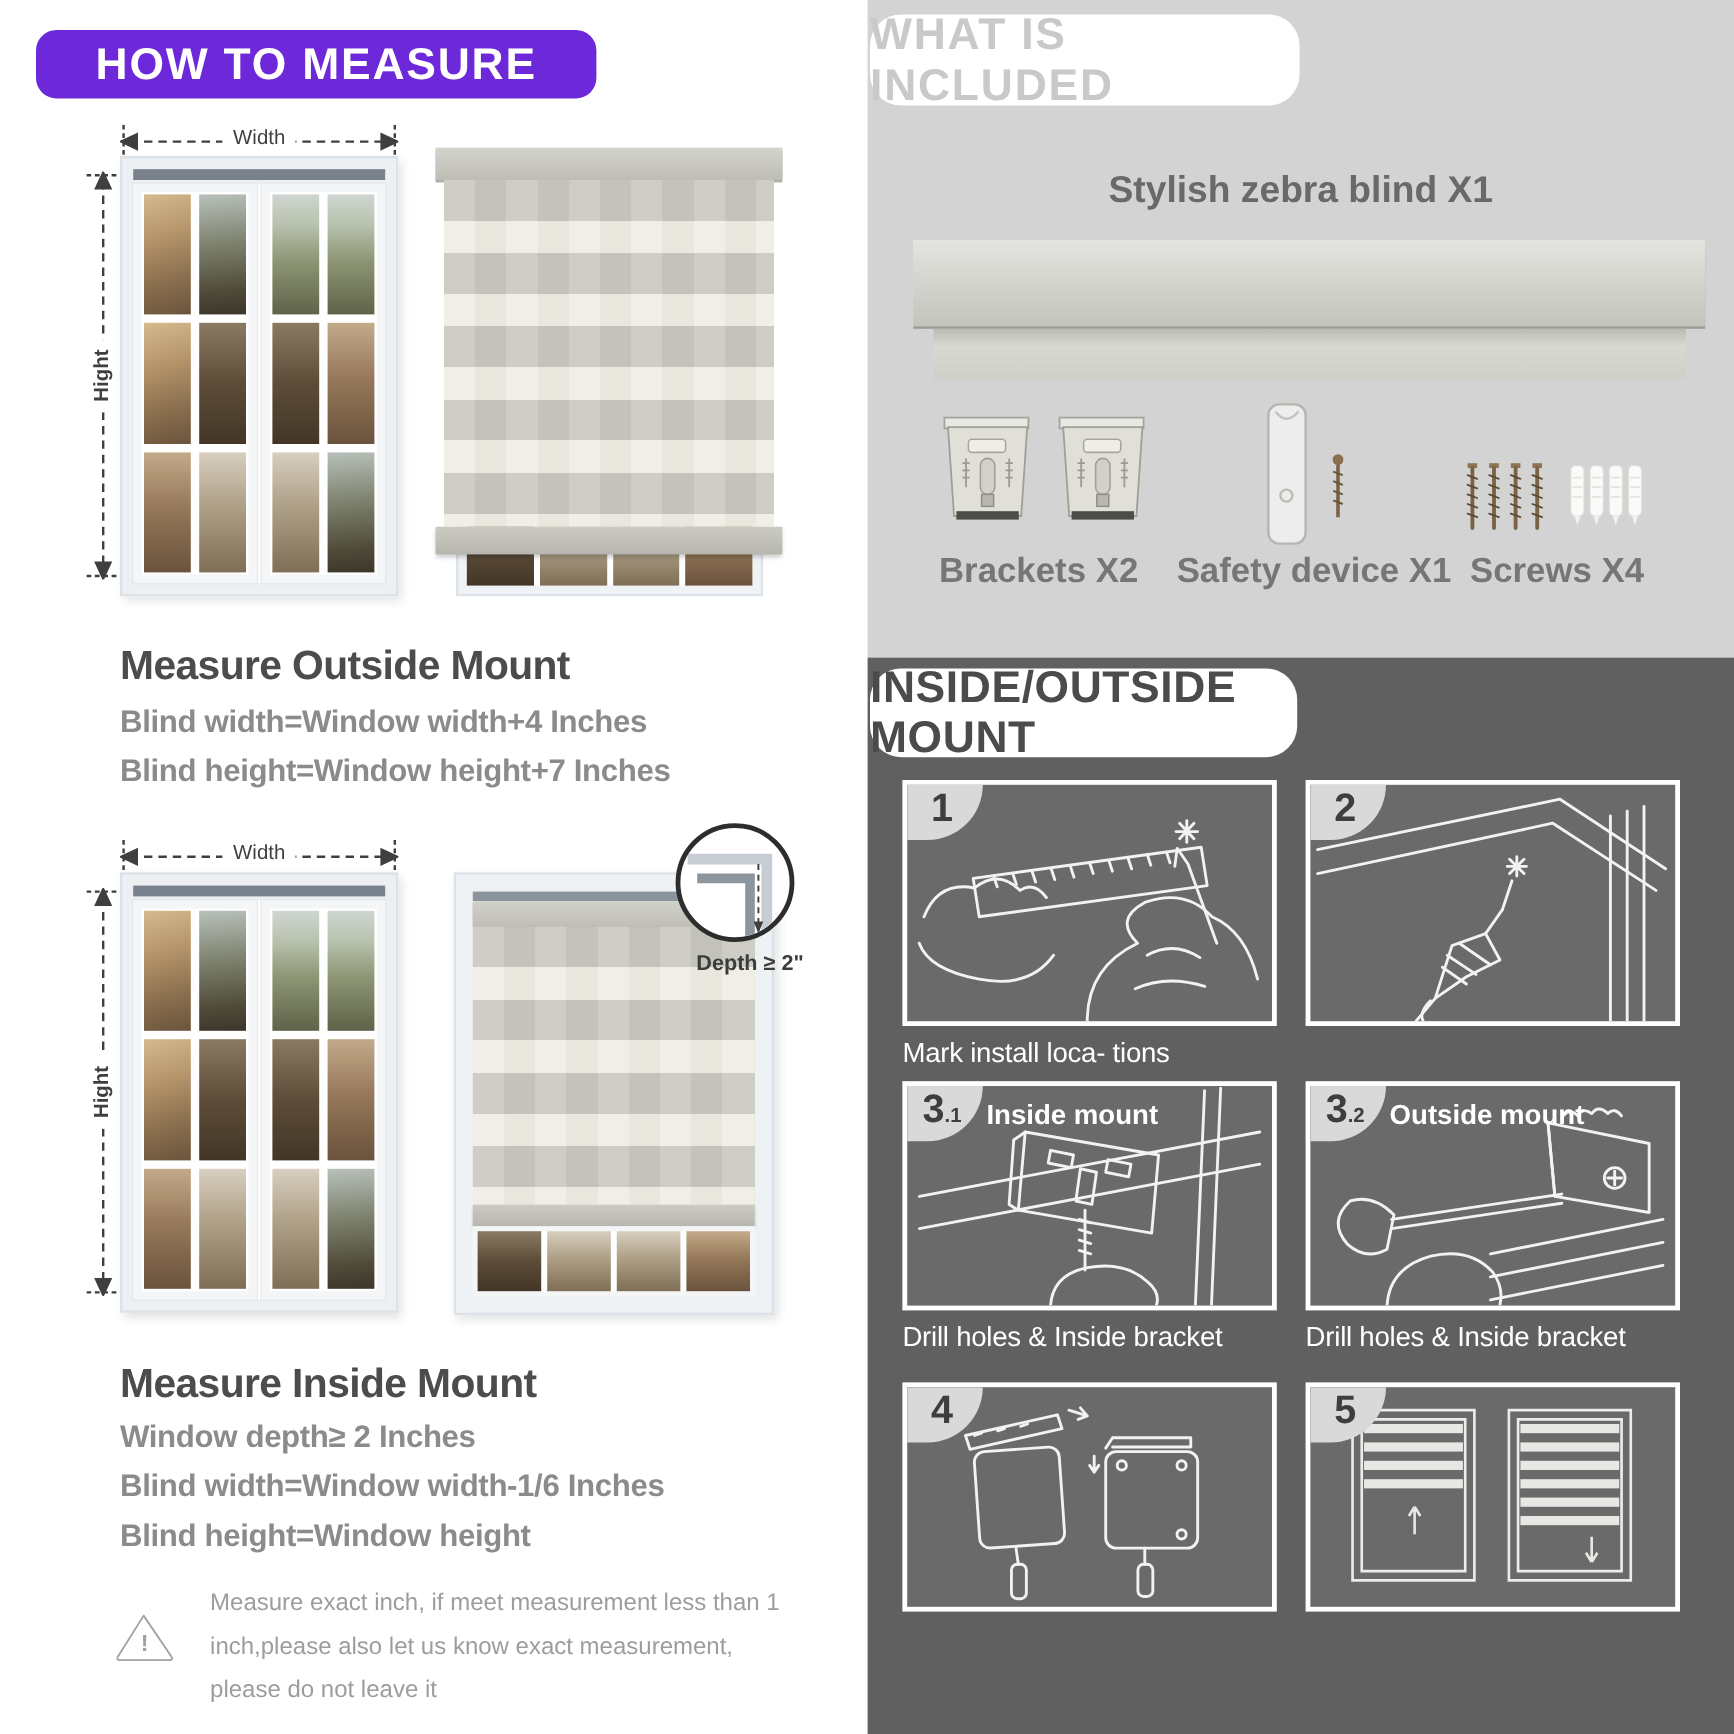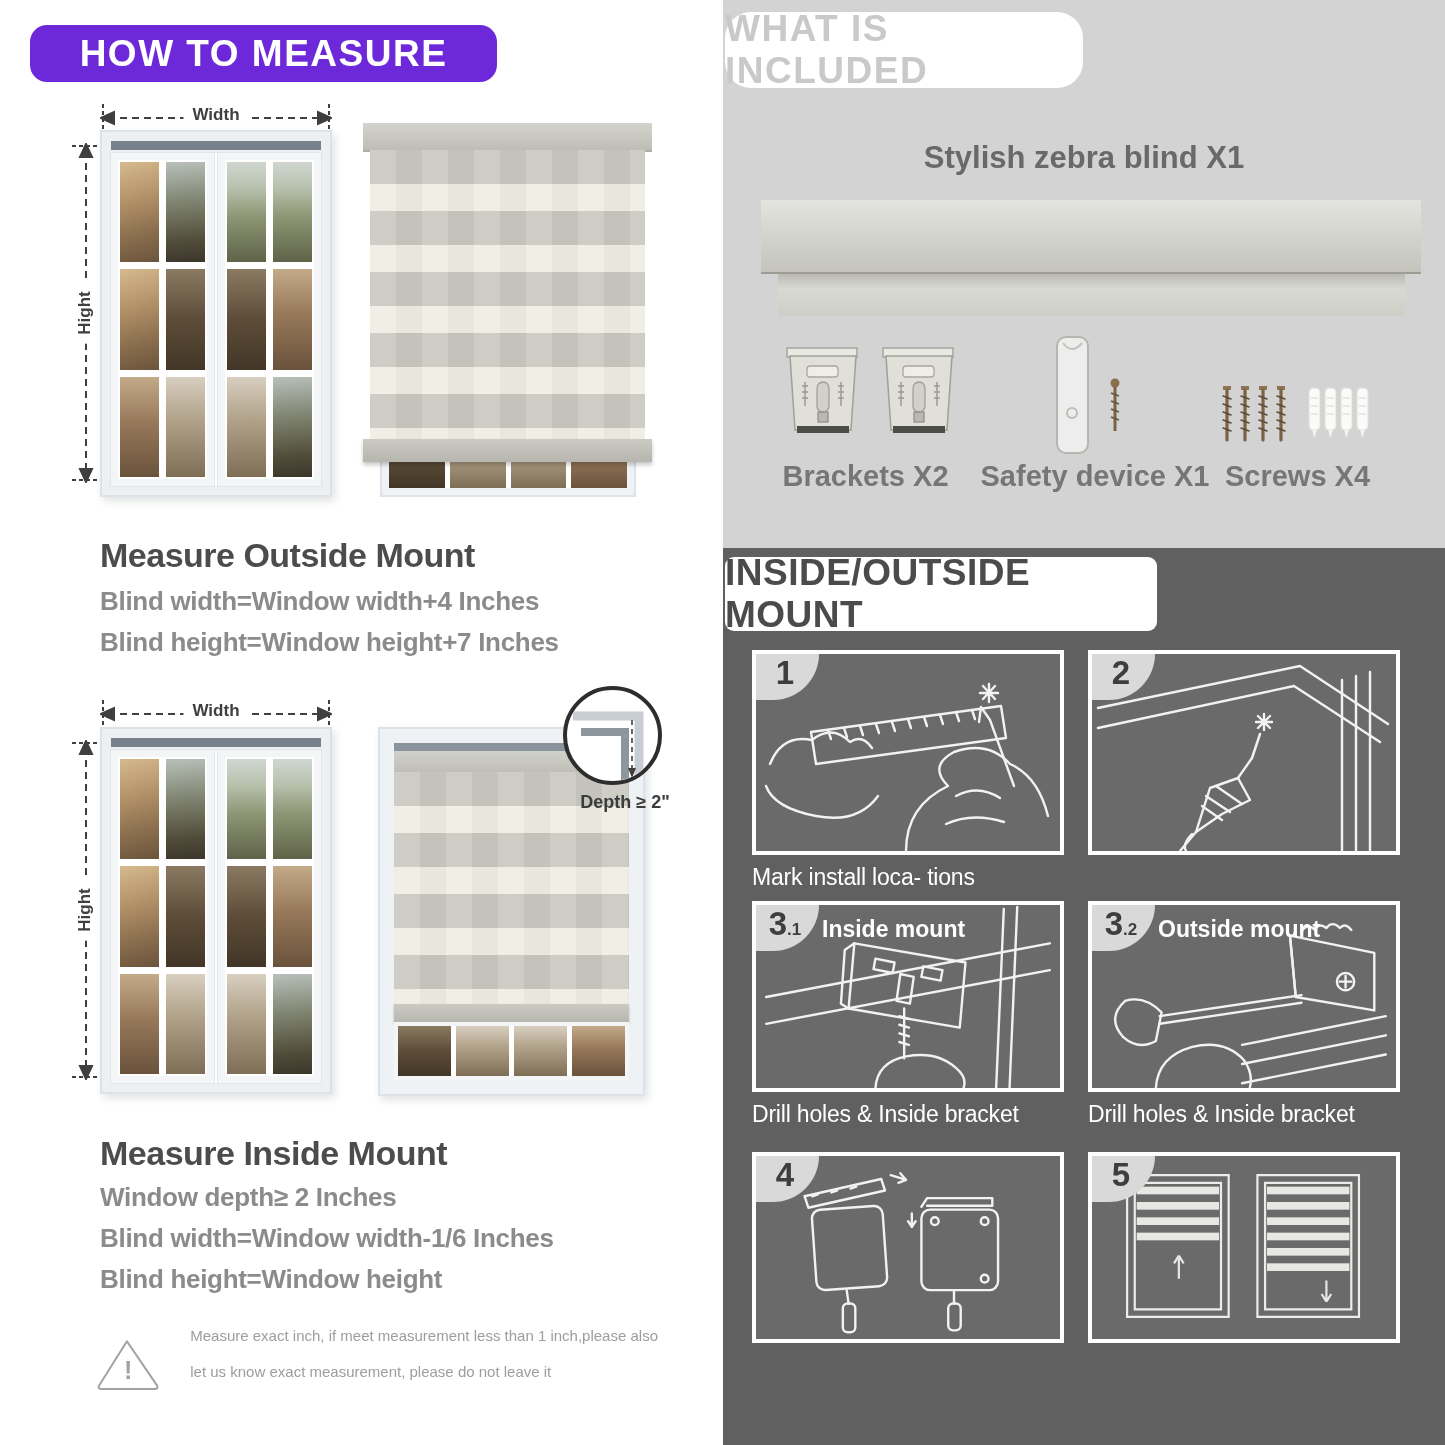--- a/index.html
+++ b/index.html
@@ -14,21 +14,21 @@
     background:#6d28d9; border-radius:17px; display:flex; align-items:center; justify-content:center;
     color:#ffffff; font-size:37px; font-weight:700; letter-spacing:1.5px; }
 
   .sec-title { position:absolute; left:100px; font-size:34px; font-weight:700; color:#4c4c4c; letter-spacing:-0.5px;}
   .sec-line  { position:absolute; left:100px; font-size:26px; font-weight:700; color:#8b8b8b; letter-spacing:-0.3px;}
 
   
   .dim-w { position:absolute; height:26px; }
   .dim-w svg { position:absolute; inset:0; }
   .dim-label { position:absolute; left:50%; top:1px; transform:translateX(-50%);
-    background:#ffffff; padding:0 9px; font-size:17px; font-weight:700; color:#3f3f3f; }
+    background:#ffffff; padding:0 9px; font-size:17px; font-weight:400; color:#3f3f3f; }
   .dim-h { position:absolute; width:26px; }
   .dim-h svg { position:absolute; inset:0; }
   .dim-label-v { position:absolute; top:50%; left:50%; transform:translate(-50%,-50%) rotate(180deg);
     writing-mode:vertical-rl; background:#ffffff; padding:9px 0; font-size:17px; font-weight:700; color:#3f3f3f; }
 
   
   .win { position:absolute; background:#edf0f3; box-shadow:inset 0 0 0 2px #dce2e7, 3px 4px 8px rgba(40,50,60,.14);
          padding:11px; box-sizing:border-box; }
   .win-track { height:9px; background:#79828c; margin-bottom:3px; }
   .sashes { display:flex; gap:4px; background:#ffffff; height:calc(100% - 12px); }
@@ -70,40 +70,40 @@
   .panes-row { height:58px; display:flex; gap:5px; background:#ffffff; border:4px solid #f3f5f7; box-sizing:border-box;}
   .panes-row .p { flex:1; }
 
   .magnifier { position:absolute; left:563px; top:686px; width:99px; height:99px; border-radius:50%;
     border:4px solid #2d2d2d; background:#ffffff; z-index:3; overflow:hidden; box-sizing:border-box;}
   .depth-label { position:absolute; left:560px; top:792px; width:130px; text-align:center;
     font-size:18px; font-weight:700; color:#3c3c3c; z-index:3;}
 
   
   .warn { position:absolute; left:95px; top:1318px; width:570px; display:flex; gap:28px; align-items:flex-start;}
-  .warn p { margin:0; font-size:15px; line-height:36px; color:#9d9d9d; }
+  .warn p { margin:0; font-size:20px; line-height:36px; color:#9d9d9d; }
 
   
   .right-top { position:absolute; left:723px; top:0; width:722px; height:548px; background:#d3d3d3; }
   .hdr-included { position:absolute; left:2px; top:12px; width:358px; height:76px; background:#ffffff;
     border-radius:26px; display:flex; align-items:center; justify-content:center;
     color:#c9c9c9; font-size:37px; font-weight:700; letter-spacing:1.5px; }
   .product-title { position:absolute; left:0; top:140px; width:100%; text-align:center;
     font-size:31px; font-weight:700; color:#696969; }
   .bar-cassette { position:absolute; left:38px; top:200px; width:660px; height:72px;
     background:linear-gradient(180deg,#e4e4e0 0%,#d2d2cc 55%,#c4c4bd 100%);
     box-shadow:0 2px 0 #9d9d96; }
   .bar-fabric { position:absolute; left:55px; top:274px; width:627px; height:42px;
     background:linear-gradient(180deg,#babab3 0%,#d9d9d3 35%,#cfcfc8 100%); }
   .comp-label { position:absolute; top:460px; font-size:29px; font-weight:700; color:#767676; text-align:center;}
 
   
   .right-bottom { position:absolute; left:723px; top:548px; width:722px; height:897px; background:#606060; }
-  .hdr-mount { position:absolute; left:2px; top:9px; width:432px; height:74px; background:#ffffff;
-    border-radius:9px; display:flex; align-items:center; justify-content:center;
+  .hdr-mount { position:absolute; left:2px; top:9px; width:356px; height:74px; background:#ffffff;
+    border-radius:26px; display:flex; align-items:center; justify-content:center;
     color:#4b4b4b; font-size:37px; font-weight:700; letter-spacing:0.5px; }
   .step { position:absolute; width:312px; }
   .panel { position:relative; width:312px; border:4px solid #ffffff; background:#6a6a6a; box-sizing:border-box; overflow:hidden;}
   .h1 { height:205px; } .h2 { height:191px; }
   .badge { position:absolute; top:0; left:0; min-width:44px; height:46px; background:#d9d9d9;
     border-radius:0 0 48px 0; color:#3e3e3e; font-weight:700; font-size:33px;
     display:flex; align-items:flex-start; justify-content:center; padding:0 12px 0 7px; z-index:2;}
   .badge .sub { font-size:17px; margin-top:15px; }
   .panel-title { position:absolute; top:11px; left:66px; color:#ffffff; font-weight:700; font-size:23px; z-index:2;}
   .caption { margin-top:9px; color:#ffffff; font-weight:400; font-size:23px; letter-spacing:-0.2px; }

